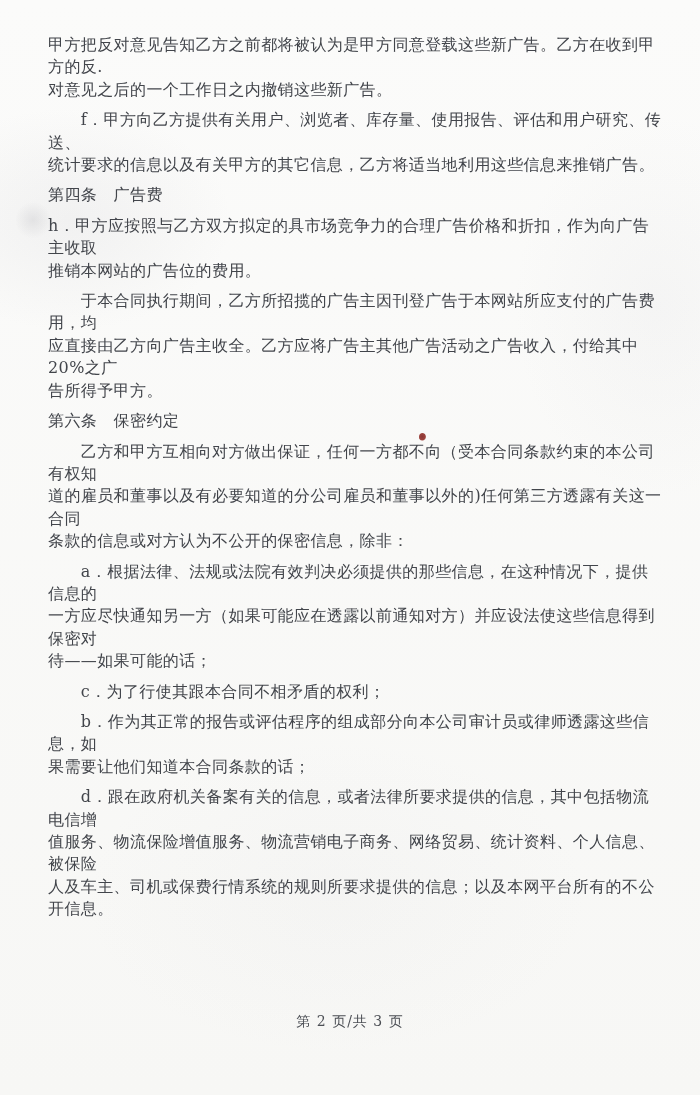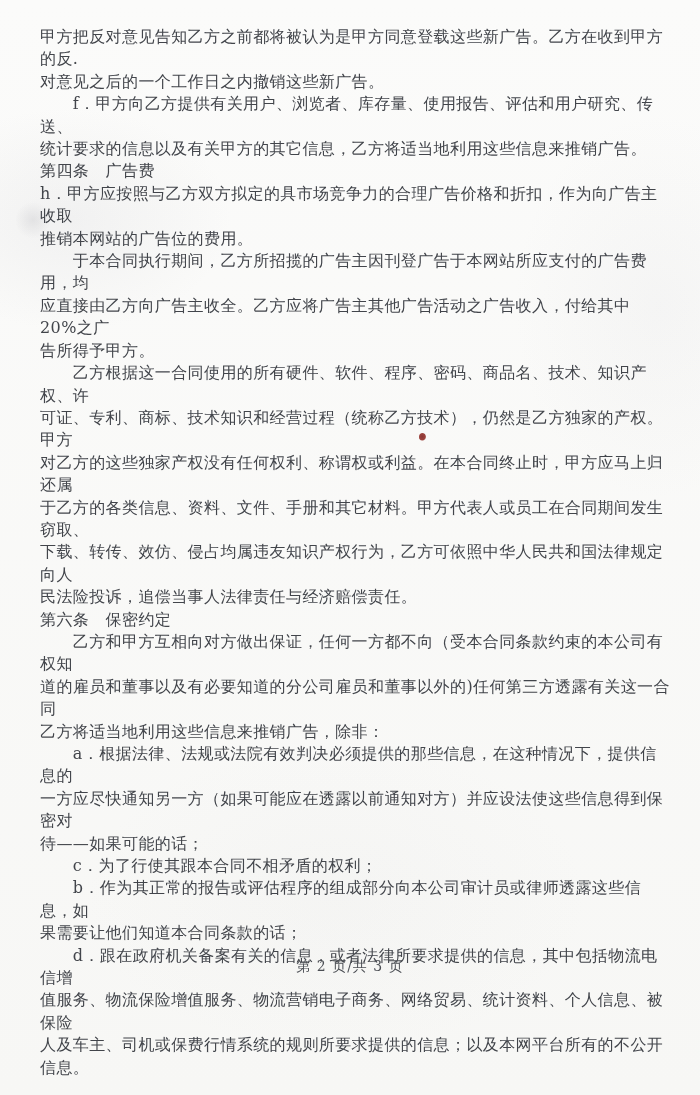--- a/index.html
+++ b/index.html
@@ -15,23 +15,23 @@
       radial-gradient(ellipse 240px 320px at 94% 28%, rgba(198,198,204,.10), transparent 60%),
       radial-gradient(ellipse 420px 260px at 48% 82%, rgba(205,205,208,.08), transparent 60%),
       linear-gradient(#fbfbfa,#f7f7f5);
   }
   .doc{
     position:absolute;left:40px;top:26px;width:632px;
     font-size:16px;line-height:22.4px;letter-spacing:.4px;
     color:#42454b;
     text-rendering:optimizeLegibility;
   }
-  .doc p{margin:0;white-space:pre-wrap;}
+  .doc p{margin:8px;white-space:pre-wrap;}
   .footer{
-    position:absolute;left:0;top:958px;width:100%;
+    position:absolute;left:0;top:1013px;width:100%;
     text-align:center;font-size:14px;letter-spacing:1px;color:#4b4e54;
   }
   .inkdot{
     position:absolute;left:419px;top:433px;width:7px;height:8px;border-radius:50%;
     background:radial-gradient(circle at 45% 45%, #7e2020 0%, #93302a 55%, rgba(147,48,42,0) 78%);
     opacity:.9;
   }
   .smudge{
     position:absolute;left:16px;top:200px;width:34px;height:40px;border-radius:50%;
     background:radial-gradient(circle, rgba(150,150,158,.18), transparent 70%);
@@ -49,31 +49,25 @@
     <p>　　f．甲方向乙方提供有关用户、浏览者、库存量、使用报告、评估和用户研究、传送、
 统计要求的信息以及有关甲方的其它信息，乙方将适当地利用这些信息来推销广告。</p>
     <p>第四条　广告费</p>
 
     <p>h．甲方应按照与乙方双方拟定的具市场竞争力的合理广告价格和折扣，作为向广告主收取
 推销本网站的广告位的费用。</p>
     <p>　　于本合同执行期间，乙方所招揽的广告主因刊登广告于本网站所应支付的广告费用，均
 应直接由乙方向广告主收全。乙方应将广告主其他广告活动之广告收入，付给其中 20%之广
 告所得予甲方。</p>
 
-    <p>　　乙方根据这一合同使用的所有硬件、软件、程序、密码、商品名、技术、知识产权、许
-可证、专利、商标、技术知识和经营过程（统称乙方技术），仍然是乙方独家的产权。甲方
-对乙方的这些独家产权没有任何权利、称谓权或利益。在本合同终止时，甲方应马上归还属
-于乙方的各类信息、资料、文件、手册和其它材料。甲方代表人或员工在合同期间发生窃取、
-下载、转传、效仿、侵占均属违友知识产权行为，乙方可依照中华人民共和国法律规定向人
-民法险投诉，追偿当事人法律责任与经济赔偿责任。</p>
 
     <p>第六条　保密约定</p>
     <p>　　乙方和甲方互相向对方做出保证，任何一方都不向（受本合同条款约束的本公司有权知
 道的雇员和董事以及有必要知道的分公司雇员和董事以外的)任何第三方透露有关这一合同
-乙方将适当地利用这些信息来推销广告，除非：</p>
+条款的信息或对方认为不公开的保密信息，除非：</p>
     <p>　　a．根据法律、法规或法院有效判决必须提供的那些信息，在这种情况下，提供信息的
 一方应尽快通知另一方（如果可能应在透露以前通知对方）并应设法使这些信息得到保密对
 待——如果可能的话；</p>
     <p>　　c．为了行使其跟本合同不相矛盾的权利；</p>
     <p>　　b．作为其正常的报告或评估程序的组成部分向本公司审计员或律师透露这些信息，如
 果需要让他们知道本合同条款的话；</p>
     <p>　　d．跟在政府机关备案有关的信息，或者法律所要求提供的信息，其中包括物流电信增
 值服务、物流保险增值服务、物流营销电子商务、网络贸易、统计资料、个人信息、被保险
 人及车主、司机或保费行情系统的规则所要求提供的信息；以及本网平台所有的不公开信息。</p>
 

